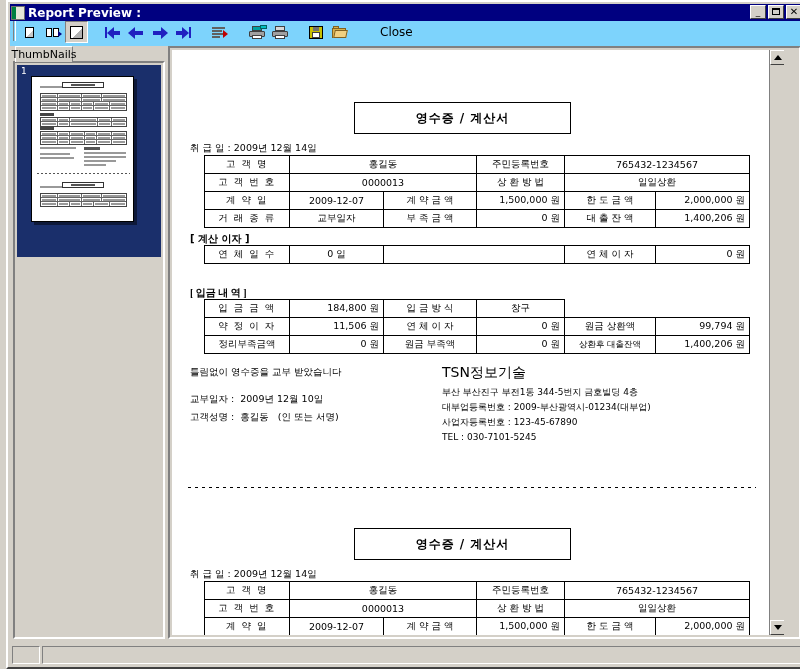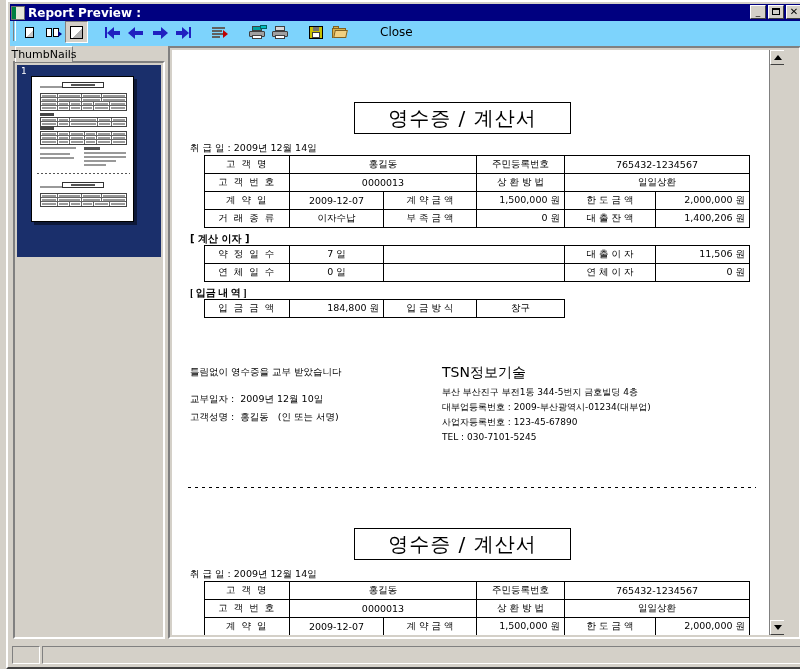--- a/index.html
+++ b/index.html
@@ -257,21 +257,21 @@
   #pv-track { position: absolute; top: 15px; bottom: 15px; left: 0; width: 15px;
      background: #d4d0c8; }
 
   
   .doc-wrap { position: absolute; left: 0; top: 0; width: 595px; height: 100%;
      font-family: "DejaVu Sans", "Liberation Sans", sans-serif; color: #000; }
   .rcpt-title {
     position: absolute;
     border: 1px solid #000000;
     display: flex; align-items: center; justify-content: center;
-    font-size: 20px; font-weight: normal; letter-spacing: 1px; text-align: right;
+    font-size: 12px; font-weight: bold; letter-spacing: 1px; text-align: right;
   }
   .takedate { position: absolute; font-size: 9.5px; white-space: nowrap; }
   .sect-label { position: absolute; font-size: 10px; font-weight: bold; white-space: nowrap; }
 
   table.rt {
     position: absolute;
     border-collapse: collapse;
     table-layout: fixed;
     font-size: 9.5px;
   }
@@ -610,47 +610,40 @@
                 <tr>
                   <td class="lbl">계 약 일</td>
                   <td class="ctr">2009-12-07</td>
                   <td class="ctr">계 약 금 액</td>
                   <td class="num">1,500,000 원</td>
                   <td class="ctr">한 도 금 액</td>
                   <td class="num">2,000,000 원</td>
                 </tr>
                 <tr>
                   <td class="lbl">거 래 종 류</td>
-                  <td class="ctr">이자수납</td>
+                  <td class="ctr">교부일자</td>
                   <td class="ctr">부 족 금 액</td>
                   <td class="num">0 원</td>
                   <td class="ctr">대 출 잔 액</td>
                   <td class="num">1,400,206 원</td>
                 </tr>
               </tbody>
             </table>
 
             <div class="sect-label" style="left:18px; top:182px;">[ 계산 이자 ]</div>
 
             <table class="rt" style="left:32px; top:195px; width:545px;">
               <colgroup>
                 <col style="width:85px">
                   <col style="width:94px">
                   <col style="width:181px">
                 <col style="width:91px">
                   <col style="width:94px">
               </colgroup>
               <tbody>
-                <tr>
-                  <td class="lbl">약 정 일 수</td>
-                  <td class="ctr">7 일</td>
-                  <td class="blank"></td>
-                  <td class="ctr">대 출 이 자</td>
-                  <td class="num">11,506 원</td>
-                </tr>
                 <tr>
                   <td class="lbl">연 체 일 수</td>
                   <td class="ctr">0 일</td>
                   <td class="blank"></td>
                   <td class="ctr">연 체 이 자</td>
                   <td class="num">0 원</td>
                 </tr>
               </tbody>
             </table>
 
@@ -667,20 +660,36 @@
               </colgroup>
               <tbody>
                 <tr>
                   <td class="lbl">입 금 금 액</td>
                   <td class="num">184,800 원</td>
                   <td class="ctr">입 금 방 식</td>
                   <td class="ctr">창구</td>
                   <td class="nob" style="border:none"></td>
                   <td class="nob" style="border:none"></td>
                 </tr>
+                <tr>
+                  <td class="lbl">약 정 이 자</td>
+                  <td class="num">11,506 원</td>
+                  <td class="ctr">연 체 이 자</td>
+                  <td class="num">0 원</td>
+                  <td class="ctr">원금 상환액</td>
+                  <td class="num">99,794 원</td>
+                </tr>
+                <tr>
+                  <td class="ctr">정리부족금액</td>
+                  <td class="num">0 원</td>
+                  <td class="ctr">원금 부족액</td>
+                  <td class="num">0 원</td>
+                  <td class="ctr" style="font-size:8.5px;letter-spacing:0">상환후 대출잔액</td>
+                  <td class="num">1,400,206 원</td>
+                </tr>
               </tbody>
             </table>
 
             <div class="memo" style="left:18px; top:316px;">틀림없이 영수증을 교부 받았습니다</div>
             <div class="memo" style="left:18px; top:343px;">
               <span>교부일자 :</span>
               &nbsp;<span>2009년 12월 10일</span>
             </div>
             <div class="memo" style="left:18px; top:361px;">
               <span>고객성명 :</span>

